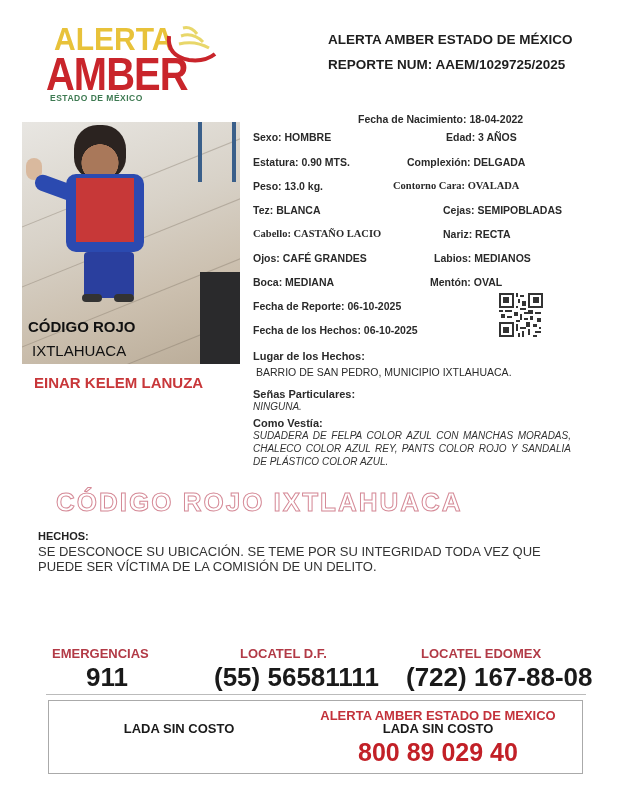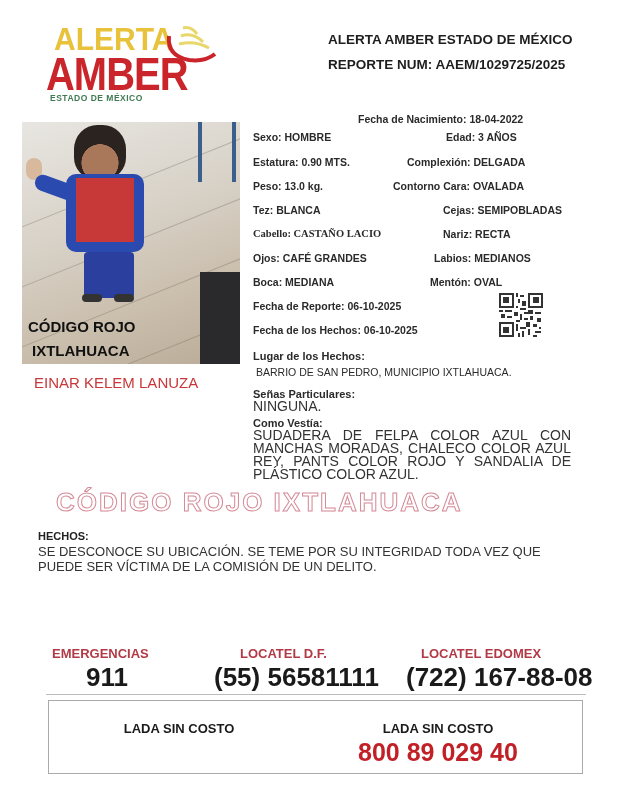--- a/index.html
+++ b/index.html
@@ -30,28 +30,28 @@
                 background: radial-gradient(circle at 50% 70%, #a9785a 0 40%, transparent 41%), #2b2320; }
   .child-jacket { position: absolute; left: 44px; top: 52px; width: 78px; height: 78px; border-radius: 10px;
                   background: #c73838; border: 10px solid #2b4ab0; border-top: 4px solid #2b4ab0; box-sizing: border-box; }
   .child-arm { position: absolute; left: 12px; top: 58px; width: 46px; height: 16px; background: #2b4ab0;
                transform: rotate(20deg); border-radius: 8px; }
   .child-hand { position: absolute; left: 4px; top: 36px; width: 16px; height: 22px; background: #d9b99e; border-radius: 8px; }
   .child-legs { position: absolute; left: 62px; top: 130px; width: 50px; height: 46px; background: #2a3f9e; border-radius: 4px; }
   .child-shoe1 { position: absolute; left: 60px; top: 172px; width: 20px; height: 8px; background: #333; border-radius: 4px; }
   .child-shoe2 { position: absolute; left: 92px; top: 172px; width: 20px; height: 8px; background: #333; border-radius: 4px; }
   .photo-cap1 { left: 6px; top: 196px; font-size: 15px; font-weight: bold; color: #111; }
-  .photo-cap2 { left: 10px; top: 220px; font-size: 15px; font-weight: bold; color: #111; }
-
-  .name { left: 34px; top: 374px; font-size: 15px; font-weight: normal; color: #c8373a; }
+  .photo-cap2 { left: 10px; top: 220px; font-size: 15px; font-weight: normal; color: #111; }
+
+  .name { left: 34px; top: 374px; font-size: 15px; font-weight: bold; color: #c8373a; }
 
   
   .fld { font-size: 10.5px; font-weight: bold; color: #2a2a2a; white-space: nowrap; }
   .sec-label { font-size: 11px; font-weight: bold; color: #2a2a2a; }
-  .small-text { font-size: 14px; color: #333; line-height: 13px; }
+  .small-text { font-size: 10px; color: #333; line-height: 13px; font-style: italic; }
   .place { left: 256px; top: 366px; font-size: 10.5px; color: #2a2a2a; }
 
   .qr { left: 499px; top: 293px; width: 44px; height: 44px; }
 
   .codigo-outline { left: 56px; top: 487px; font-size: 26px; font-weight: 900; color: #ffffff;
                     -webkit-text-stroke: 1px #d58a97; letter-spacing: 2px; }
 
   .hechos-label { left: 38px; top: 530px; font-size: 11px; font-weight: bold; color: #222; }
   .hechos-text { left: 38px; top: 544px; width: 520px; font-size: 13px; color: #333; line-height: 15px; }
 
@@ -101,21 +101,21 @@
 </div>
 
 <div class="abs name">EINAR KELEM LANUZA</div>
 
 <div class="abs fld" style="left:358px; top:113px;">Fecha de Nacimiento: 18-04-2022</div>
 <div class="abs fld" style="left:253px; top:131px;">Sexo: HOMBRE</div>
 <div class="abs fld" style="left:446px; top:131px;">Edad: 3 AÑOS</div>
 <div class="abs fld" style="left:253px; top:156px;">Estatura:  0.90 MTS.</div>
 <div class="abs fld" style="left:407px; top:156px;">Complexión: DELGADA</div>
 <div class="abs fld" style="left:253px; top:180px;">Peso:  13.0 kg.</div>
-<div class="abs fld" style="left:393px; top:180px;">Contorno Cara: OVALADA</div>
+<div class="abs fld" style="left:393px; top:180px;font-family:Liberation Serif, serif;">Contorno Cara: OVALADA</div>
 <div class="abs fld" style="left:253px; top:204px;">Tez: BLANCA</div>
 <div class="abs fld" style="left:443px; top:204px;">Cejas: SEMIPOBLADAS</div>
 <div class="abs fld" style="left:253px; top:228px;font-family:Liberation Serif, serif;">Cabello: CASTAÑO LACIO</div>
 <div class="abs fld" style="left:443px; top:228px;">Nariz: RECTA</div>
 <div class="abs fld" style="left:253px; top:252px;">Ojos: CAFÉ GRANDES</div>
 <div class="abs fld" style="left:434px; top:252px;">Labios: MEDIANOS</div>
 <div class="abs fld" style="left:253px; top:276px;">Boca: MEDIANA</div>
 <div class="abs fld" style="left:430px; top:276px;">Mentón: OVAL</div>
 <div class="abs fld" style="left:253px; top:300px;">Fecha de Reporte:  06-10-2025</div>
 <div class="abs fld" style="left:253px; top:324px;">Fecha de los Hechos: 06-10-2025</div>
@@ -185,15 +185,16 @@
 <div class="abs contact-num" style="left:214px; top:662px;">(55) 56581111</div>
 
 <div class="abs contact-label" style="left:421px; top:646px;">LOCATEL EDOMEX</div>
 <div class="abs contact-num" style="left:406px; top:662px;">(722) 167-88-08</div>
 
 <div class="abs hr"></div>
 
 <div class="abs box">
   <div class="abs box-sub" style="left:40px; top:20px; width:180px;">LADA SIN COSTO</div>
 
+  <div class="abs box-title" style="left:254px; top:7px; width:270px;">ALERTA AMBER ESTADO DE MEXICO</div>
   <div class="abs box-sub" style="left:254px; top:20px; width:270px;">LADA SIN COSTO</div>
   <div class="abs box-num" style="left:254px; top:37px; width:270px;">800 89 029 40</div>
 </div>
 
 </body></html>

